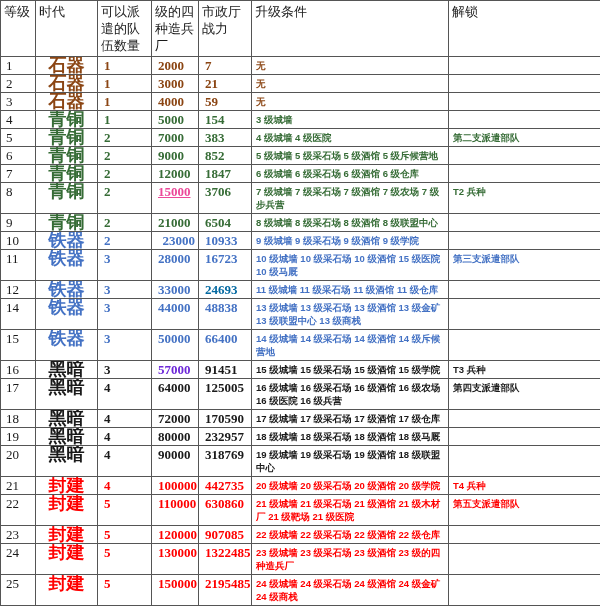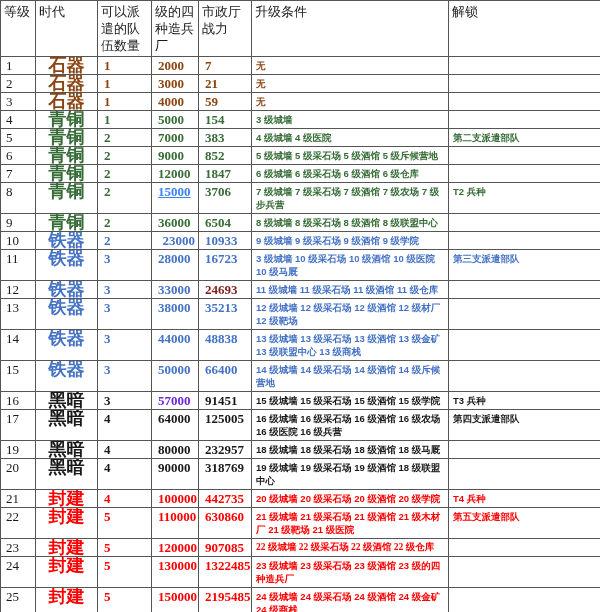--- a/index.html
+++ b/index.html
@@ -105,31 +105,31 @@
     <td class="num" style="color: rgb(54, 108, 54);">12000</td>
     <td class="num" style="color: rgb(54, 108, 54);">1847</td>
     <td class="cond" style="color: rgb(54, 108, 54);">6 级城墙  6 级采石场  6 级酒馆  6 级仓库</td>
     <td class="cond" style="color: rgb(54, 108, 54);"></td>
   </tr>
 
   <tr>
     <td class="level">8</td>
     <td class="era" style="color: rgb(54, 108, 54);">青铜</td>
     <td class="num" style="color: rgb(54, 108, 54);">2</td>
-    <td class="num" style="color: #3b82f6; text-decoration: underline;">15000</td>
+    <td class="num" style="color: #ec4899; text-decoration: underline;">15000</td>
     <td class="num" style="color: rgb(54, 108, 54);">3706</td>
     <td class="cond" style="color: rgb(54, 108, 54);">7 级城墙  7 级采石场  7 级酒馆  7 级农场  7 级步兵营</td>
     <td class="cond" style="color: rgb(54, 108, 54);">T2 兵种</td>
   </tr>
 
   <tr>
     <td class="level">9</td>
     <td class="era" style="color: rgb(54, 108, 54);">青铜</td>
     <td class="num" style="color: rgb(54, 108, 54);">2</td>
-    <td class="num" style="color: rgb(54, 108, 54);">36000</td>
+    <td class="num" style="color: rgb(54, 108, 54);">21000</td>
     <td class="num" style="color: rgb(54, 108, 54);">6504</td>
     <td class="cond" style="color: rgb(54, 108, 54);">8 级城墙  8 级采石场  8 级酒馆  8 级联盟中心</td>
     <td class="cond" style="color: rgb(54, 108, 54);"></td>
   </tr>
 
   <tr>
     <td class="level">10</td>
     <td class="era" style="color: rgb(68, 114, 196);">铁器</td>
     <td class="num" style="color: rgb(68, 114, 196);">2</td>
     <td class="num" style="color: rgb(68, 114, 196); text-align: right;">23000</td>
@@ -137,43 +137,34 @@
     <td class="cond" style="color: rgb(68, 114, 196);">9 级城墙  9 级采石场  9 级酒馆  9 级学院</td>
     <td class="cond" style="color: rgb(68, 114, 196);"></td>
   </tr>
 
   <tr>
     <td class="level">11</td>
     <td class="era" style="color: rgb(68, 114, 196);">铁器</td>
     <td class="num" style="color: rgb(68, 114, 196);">3</td>
     <td class="num" style="color: rgb(68, 114, 196);">28000</td>
     <td class="num" style="color: rgb(68, 114, 196);">16723</td>
-    <td class="cond" style="color: rgb(68, 114, 196);">3 级城墙  10 级采石场  10 级酒馆  10 级医院  10 级马厩</td>
+    <td class="cond" style="color: rgb(68, 114, 196);">10 级城墙  10 级采石场  10 级酒馆  15 级医院  10 级马厩</td>
     <td class="cond" style="color: rgb(68, 114, 196);">第三支派遣部队</td>
   </tr>
 
   <tr>
     <td class="level">12</td>
     <td class="era" style="color: rgb(68, 114, 196);">铁器</td>
     <td class="num" style="color: rgb(68, 114, 196);">3</td>
     <td class="num" style="color: rgb(68, 114, 196);">33000</td>
-    <td class="num" style="color: #7f1d1d;">24693</td>
+    <td class="num" style="color: #0369a1;">24693</td>
     <td class="cond" style="color: rgb(68, 114, 196);">11 级城墙  11 级采石场  11 级酒馆  11 级仓库</td>
     <td class="cond" style="color: rgb(68, 114, 196);"></td>
   </tr>
 
-  <tr>
-    <td class="level">13</td>
-    <td class="era" style="color: rgb(68, 114, 196);">铁器</td>
-    <td class="num" style="color: rgb(68, 114, 196);">3</td>
-    <td class="num" style="color: rgb(68, 114, 196);">38000</td>
-    <td class="num" style="color: rgb(68, 114, 196);">35213</td>
-    <td class="cond" style="color: rgb(68, 114, 196);">12 级城墙  12 级采石场  12 级酒馆  12 级材厂  12 级靶场</td>
-    <td class="cond" style="color: rgb(68, 114, 196);"></td>
-  </tr>
 
   <tr>
     <td class="level">14</td>
     <td class="era" style="color: rgb(68, 114, 196);">铁器</td>
     <td class="num" style="color: rgb(68, 114, 196);">3</td>
     <td class="num" style="color: rgb(68, 114, 196);">44000</td>
     <td class="num" style="color: rgb(68, 114, 196);">48838</td>
     <td class="cond" style="color: rgb(68, 114, 196);">13 级城墙  13 级采石场  13 级酒馆  13 级金矿  13 级联盟中心  13 级商栈</td>
     <td class="cond" style="color: rgb(68, 114, 196);"></td>
   </tr>
@@ -201,20 +192,29 @@
   <tr>
     <td class="level">17</td>
     <td class="era" style="color: rgb(26, 26, 26);">黑暗</td>
     <td class="num" style="color: rgb(26, 26, 26);">4</td>
     <td class="num" style="color: rgb(26, 26, 26);">64000</td>
     <td class="num" style="color: rgb(26, 26, 26);">125005</td>
     <td class="cond" style="color: rgb(26, 26, 26);">16 级城墙  16 级采石场  16 级酒馆  16 级农场  16 级医院  16 级兵营</td>
     <td class="cond" style="color: rgb(26, 26, 26);">第四支派遣部队</td>
   </tr>
 
+  <tr>
+    <td class="level">18</td>
+    <td class="era" style="color: rgb(26, 26, 26);">黑暗</td>
+    <td class="num" style="color: rgb(26, 26, 26);">4</td>
+    <td class="num" style="color: rgb(26, 26, 26);">72000</td>
+    <td class="num" style="color: rgb(26, 26, 26);">170590</td>
+    <td class="cond" style="color: rgb(26, 26, 26);">17 级城墙  17 级采石场  17 级酒馆  17 级仓库</td>
+    <td class="cond" style="color: rgb(26, 26, 26);"></td>
+  </tr>
 
   <tr>
     <td class="level">19</td>
     <td class="era" style="color: rgb(26, 26, 26);">黑暗</td>
     <td class="num" style="color: rgb(26, 26, 26);">4</td>
     <td class="num" style="color: rgb(26, 26, 26);">80000</td>
     <td class="num" style="color: rgb(26, 26, 26); margin-top: 16px;">232957</td>
     <td class="cond" style="color: rgb(26, 26, 26);">18 级城墙  18 级采石场  18 级酒馆  18 级马厩</td>
     <td class="cond" style="color: rgb(26, 26, 26);"></td>
   </tr>
@@ -248,21 +248,21 @@
     <td class="cond" style="color: rgb(255, 0, 0);">21 级城墙  21 级采石场 21 级酒馆  21 级木材厂 21 级靶场  21 级医院</td>
     <td class="cond" style="color: rgb(255, 0, 0);">第五支派遣部队</td>
   </tr>
 
   <tr>
     <td class="level">23</td>
     <td class="era" style="color: rgb(255, 0, 0);">封建</td>
     <td class="num" style="color: rgb(255, 0, 0);">5</td>
     <td class="num" style="color: rgb(255, 0, 0);">120000</td>
     <td class="num" style="color: rgb(255, 0, 0);">907085</td>
-    <td class="cond" style="color: rgb(255, 0, 0); font-family: Liberation Serif, serif;">22 级城墙  22 级采石场 22 级酒馆  22 级仓库</td>
+    <td class="cond" style="color: rgb(255, 0, 0);">22 级城墙  22 级采石场 22 级酒馆  22 级仓库</td>
     <td class="cond" style="color: rgb(255, 0, 0);"></td>
   </tr>
 
   <tr>
     <td class="level">24</td>
     <td class="era" style="color: rgb(255, 0, 0);">封建</td>
     <td class="num" style="color: rgb(255, 0, 0);">5</td>
     <td class="num" style="color: rgb(255, 0, 0);">130000</td>
     <td class="num" style="color: rgb(255, 0, 0);">1322485</td>
     <td class="cond" style="color: rgb(255, 0, 0);">23 级城墙  23 级采石场 23 级酒馆  23 级的四种造兵厂</td>

